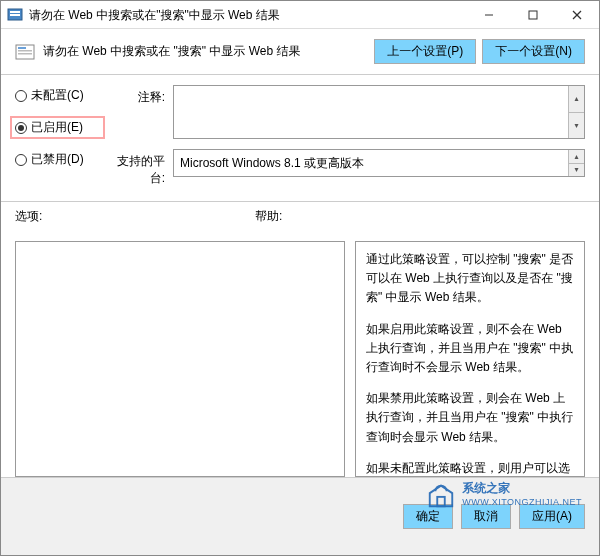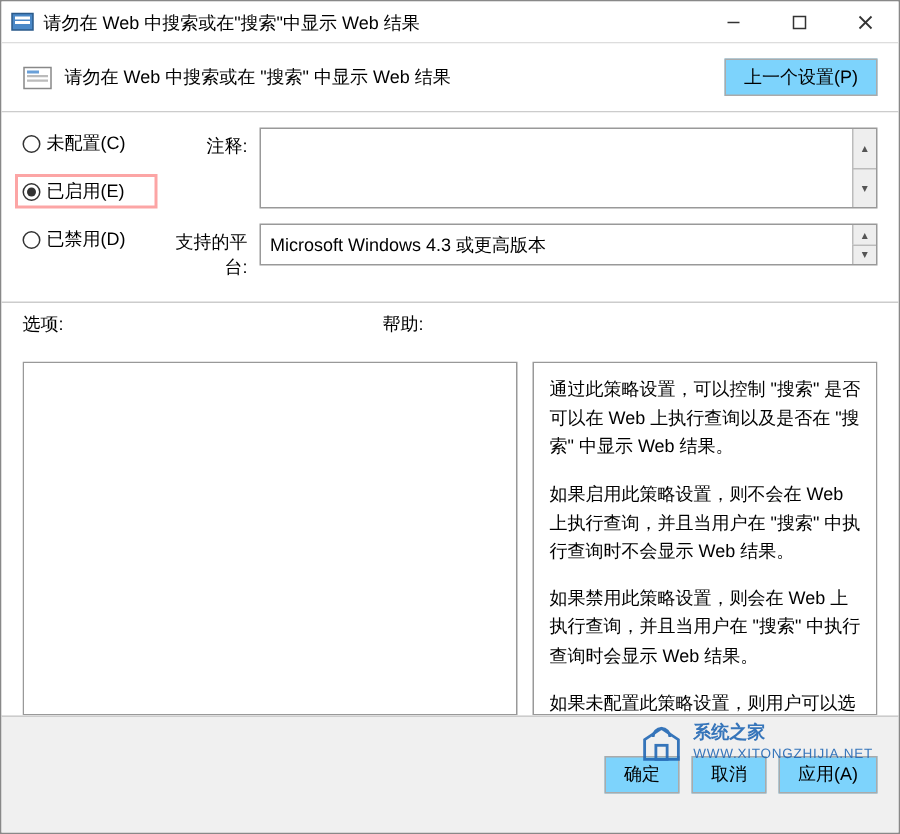--- a/index.html
+++ b/index.html
@@ -82,20 +82,21 @@
       <svg viewBox="0 0 20 20">
           <rect x="1" y="3" width="18" height="14" fill="#fff" stroke="#888"></rect>
           <rect x="3" y="5" width="8" height="2" fill="#6aa0d8"></rect>
           <rect x="3" y="8" width="14" height="1.5" fill="#bbb"></rect>
           <rect x="3" y="11" width="14" height="1.5" fill="#bbb"></rect>
         </svg>
     </span>
     <span class="header-title">请勿在 Web 中搜索或在 "搜索" 中显示 Web 结果</span>
     <div class="nav-btns">
       <button class="btn">上一个设置(P)</button>
+      <button class="btn">下一个设置(N)</button>
     </div>
   </div>
 
   <div class="config-area">
     <div class="config-row">
       <div class="radio-column">
         <label class="radio-item">
           <span class="radio-outer"></span>
           <span>未配置(C)</span>
         </label>
@@ -117,21 +118,21 @@
             <span></span>
             <div class="spin">
               <div class="spin-btn">▴</div>
               <div class="spin-btn">▾</div>
             </div>
           </div>
         </div>
         <div class="field-row">
           <div class="field-label">支持的平台:</div>
           <div class="platform-box">
-            <span>Microsoft Windows 4.3 或更高版本</span>
+            <span>Microsoft Windows 8.1 或更高版本</span>
             <div class="spin">
               <div class="spin-btn">▴</div>
               <div class="spin-btn">▾</div>
             </div>
           </div>
         </div>
       </div>
     </div>
   </div>
 

